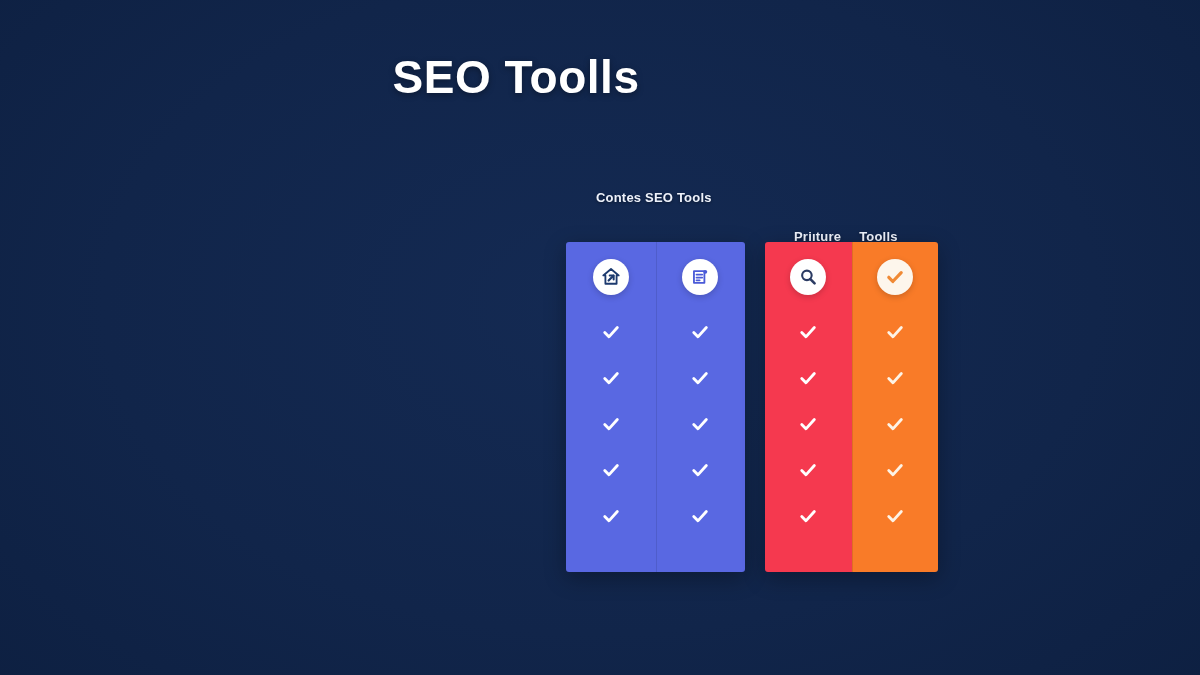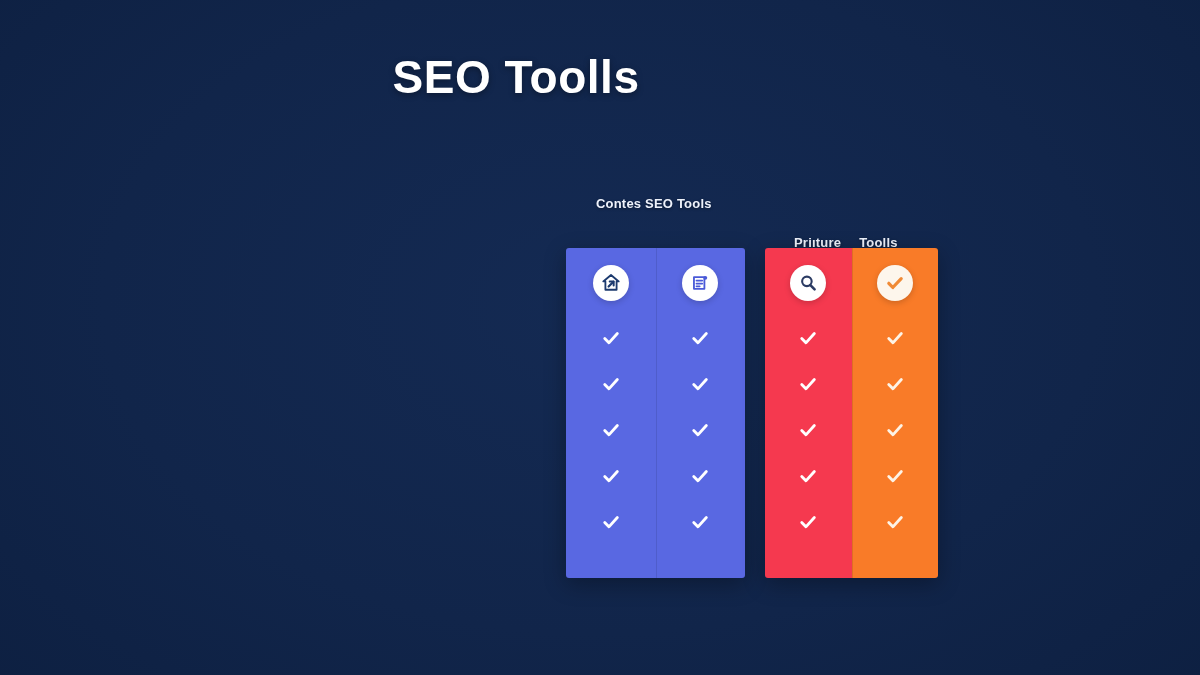--- a/index.html
+++ b/index.html
@@ -42,21 +42,21 @@
   .board {
     position: absolute;
     left: 566px;
     top: 186px;
     width: 380px;
     height: 390px;
   }
 
   .group {
     position: absolute;
-    top: 10px;
+    top: 4px;
   }
   .group.left  { left: 0px;   width: 179px; }
   .group.right { left: 199px; width: 173px; }
 
   .group-header {
     height: 36px;
     display: flex;
     align-items: flex-start;
     gap: 18px;
     white-space: nowrap;

